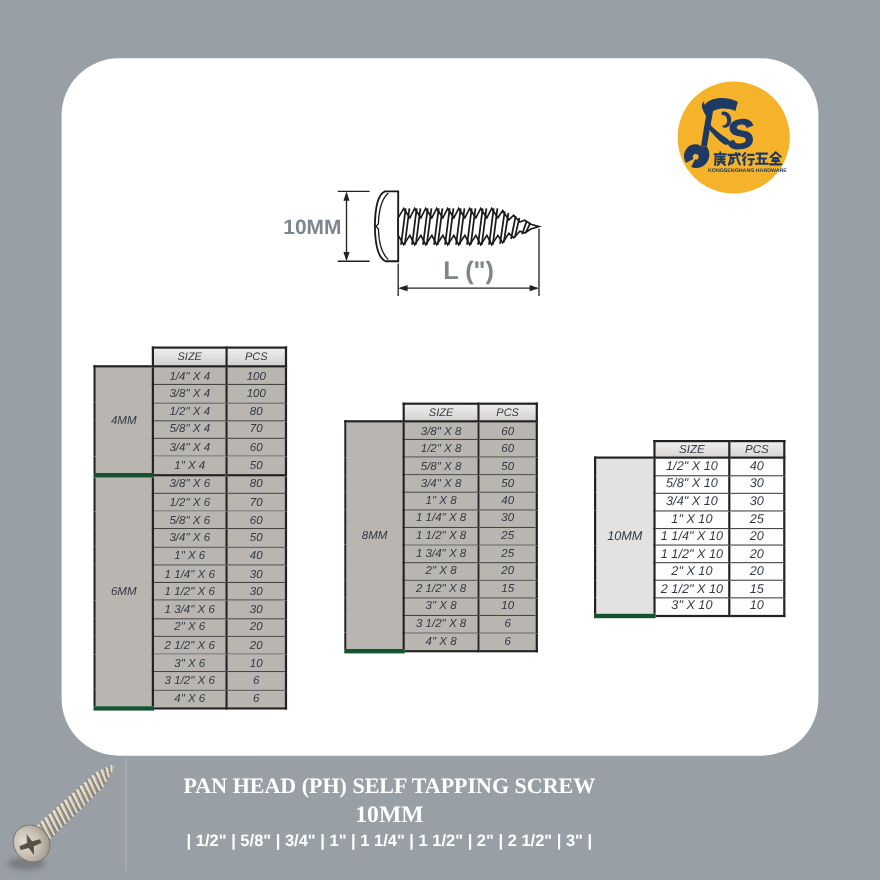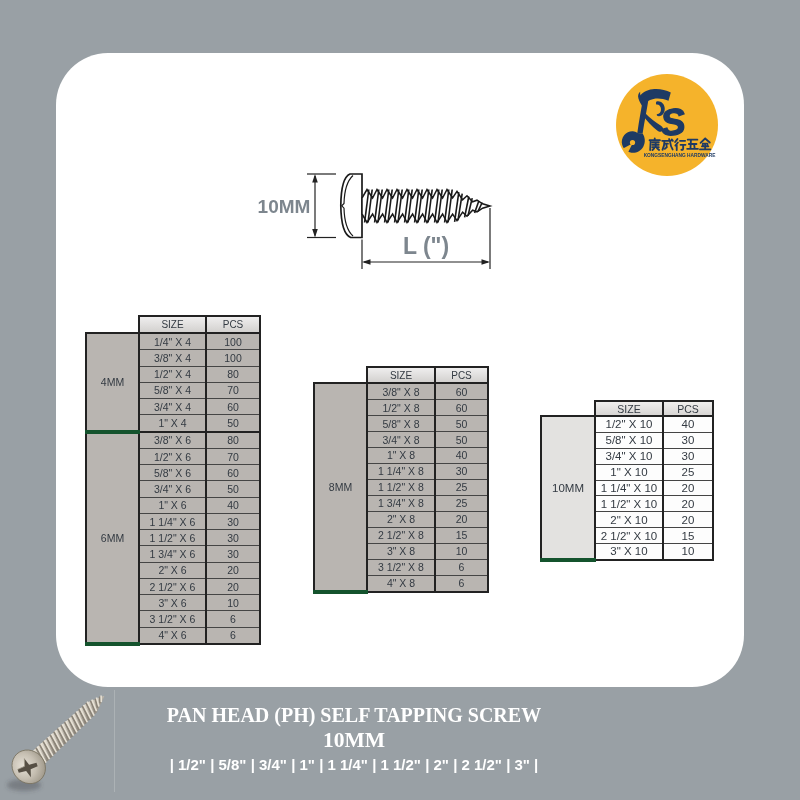--- a/index.html
+++ b/index.html
@@ -1,17 +1,17 @@
 <!DOCTYPE html>
 <html><head><meta charset="utf-8">
 <style>
 html,body{margin:0;padding:0;}
 body{width:800px;height:800px;position:relative;background:#99a0a5;font-family:"Liberation Sans",sans-serif;overflow:hidden;}
 .card{position:absolute;left:56px;top:53px;width:688px;height:634px;background:#fff;border-radius:52px;}
-.tbl{position:absolute;border-collapse:collapse;table-layout:fixed;font-size:10.5px;color:#333a42;}
+.tbl{position:absolute;border-collapse:collapse;table-layout:fixed;font-size:10.5px;color:#333a42;font-style:italic;}
 .tbl td{border:1px solid #454545;border-left:2px solid #222;border-right:2px solid #222;text-align:center;vertical-align:middle;padding:0;overflow:hidden;}
 .tbl td.blank{border:none;background:transparent;}
 .tbl td.h{background:linear-gradient(#efeeee,#d3d1cf);border-top:2px solid #222;border-bottom:2px solid #222;font-size:10px;}
 .tbl tr.gtop td{border-top:2px solid #222;}
 .tbl td.lab{border-top:2px solid #222;border-bottom:4px solid #14532d;}
 .t1 td,.t2 td{background:#b9b5b1;}
 .t1 td.h,.t2 td.h{background:linear-gradient(#efeeee,#d3d1cf);}
 .t3 td{background:#fdfdfd;font-size:11.5px;}
 .t3 td.h{font-size:10.5px;}
 .t3 td.lab{background:#e3e2e0;}

